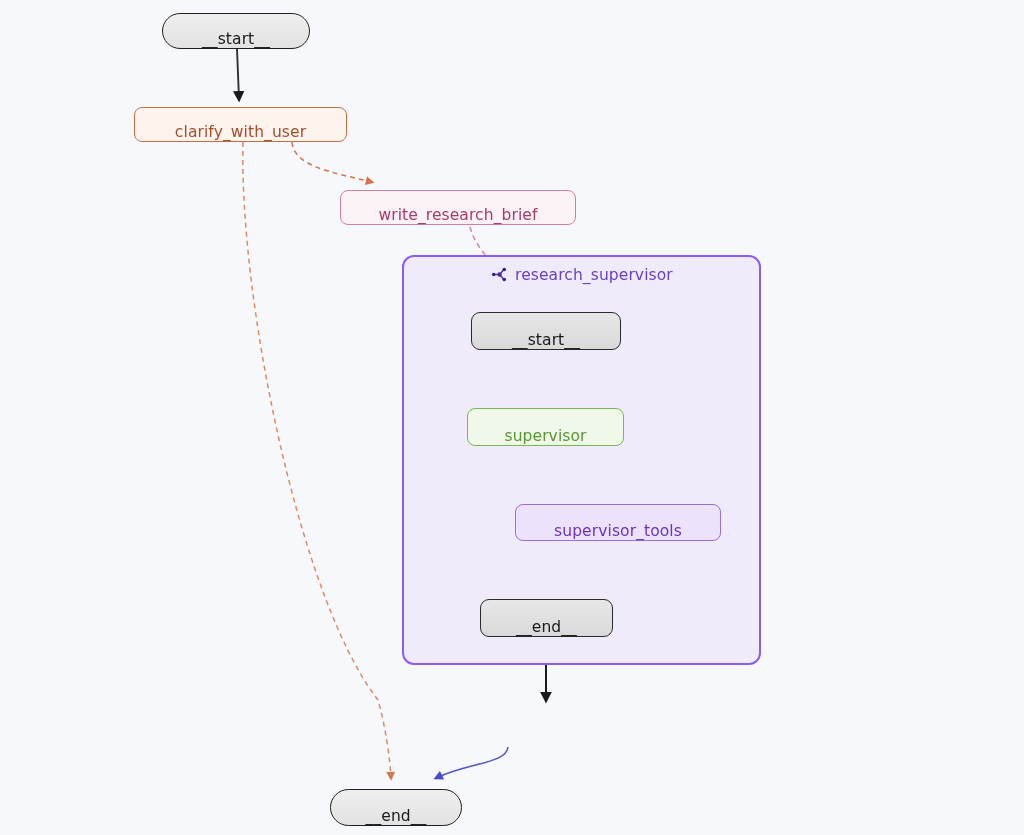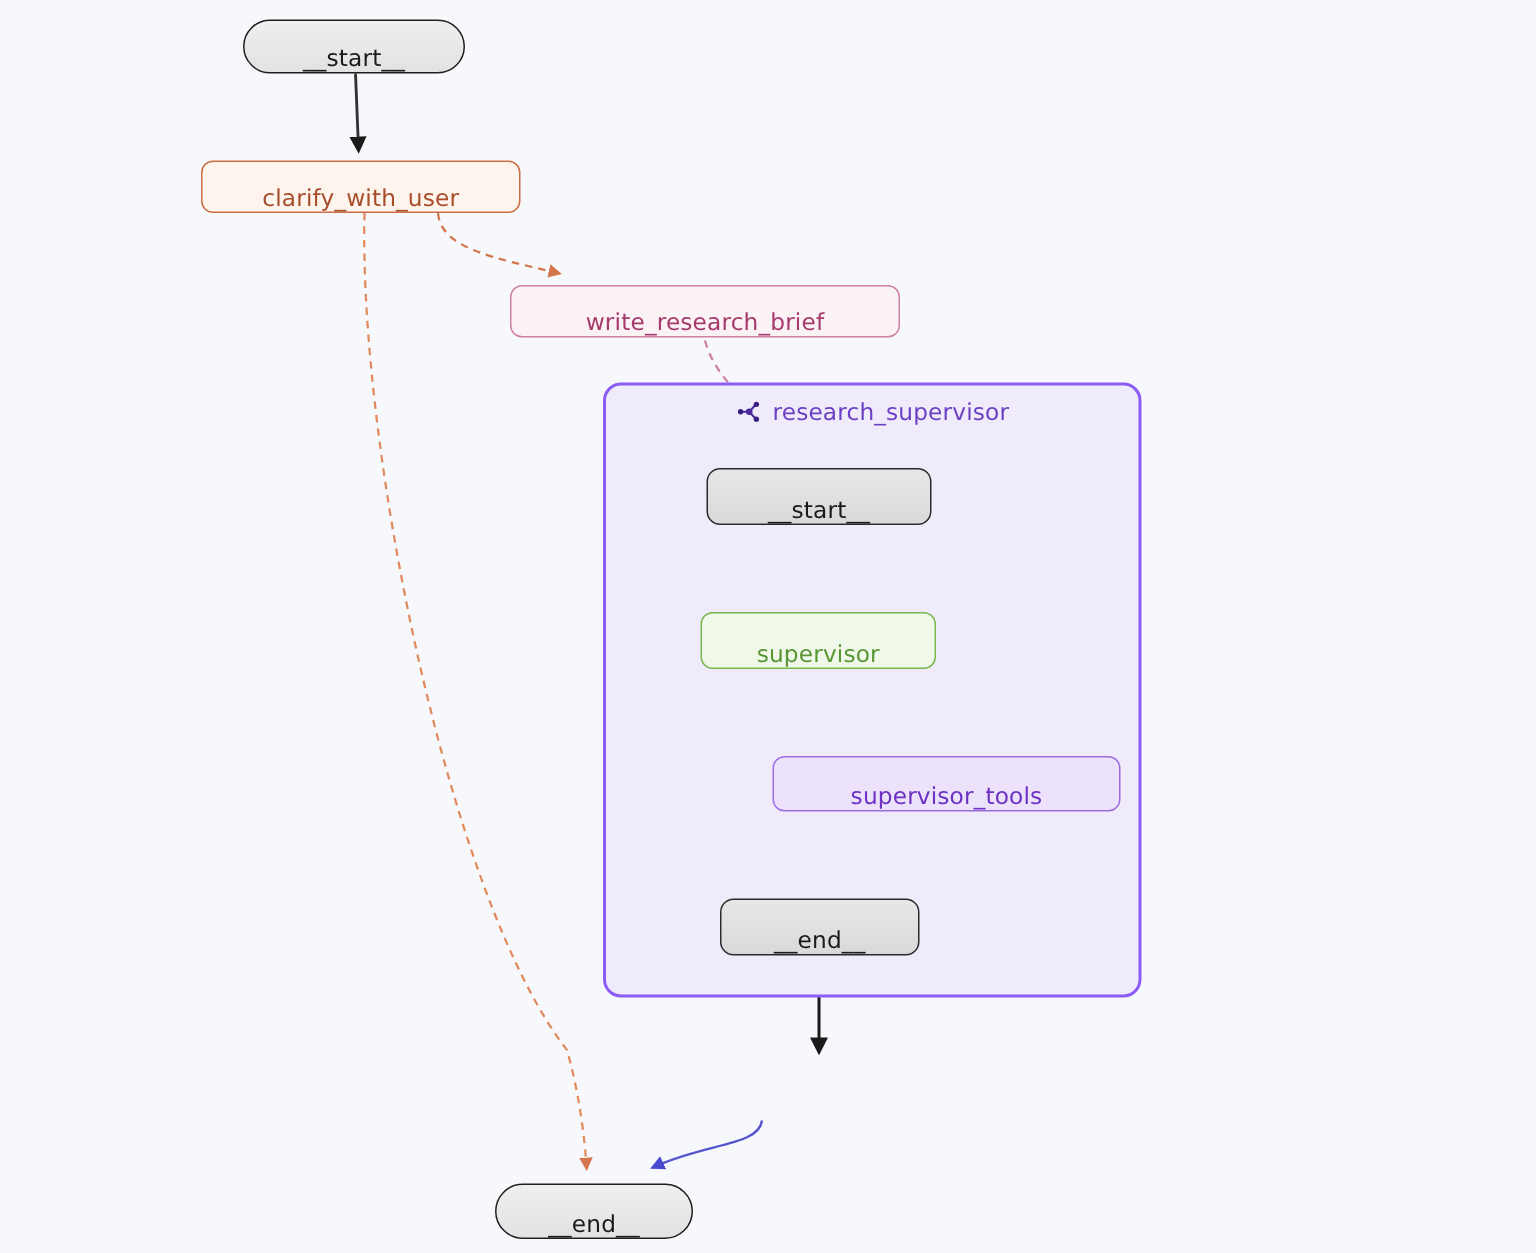--- a/index.html
+++ b/index.html
@@ -176,33 +176,33 @@
   </div>
 
   <div class="node terminal" style="left:162px; top:13px; width:148px; height:36px;">
     <span>__start__</span>
   </div>
 
   <div class="node clarify" style="left:134px; top:107px; width:213px; height:35px;">
     <span>clarify_with_user</span>
   </div>
 
-  <div class="node brief" style="left:340px; top:190px; width:260px; height:35px;">
+  <div class="node brief" style="left:340px; top:190px; width:236px; height:35px;">
     <span>write_research_brief</span>
   </div>
 
   <div class="node terminal-rect" style="left:471px; top:312px; width:150px; height:38px;">
     <span>__start__</span>
   </div>
 
   <div class="node supervisor" style="left:467px; top:408px; width:157px; height:38px;">
     <span>supervisor</span>
   </div>
 
-  <div class="node tools" style="left:515px; top:504px; width:232px; height:37px;">
+  <div class="node tools" style="left:515px; top:504px; width:206px; height:37px;">
     <span>supervisor_tools</span>
   </div>
 
   <div class="node terminal-rect" style="left:480px; top:599px; width:133px; height:38px;">
     <span>__end__</span>
   </div>
 
 
   <div class="node terminal" style="left:330px; top:789px; width:132px; height:37px;">
     <span>__end__</span>

